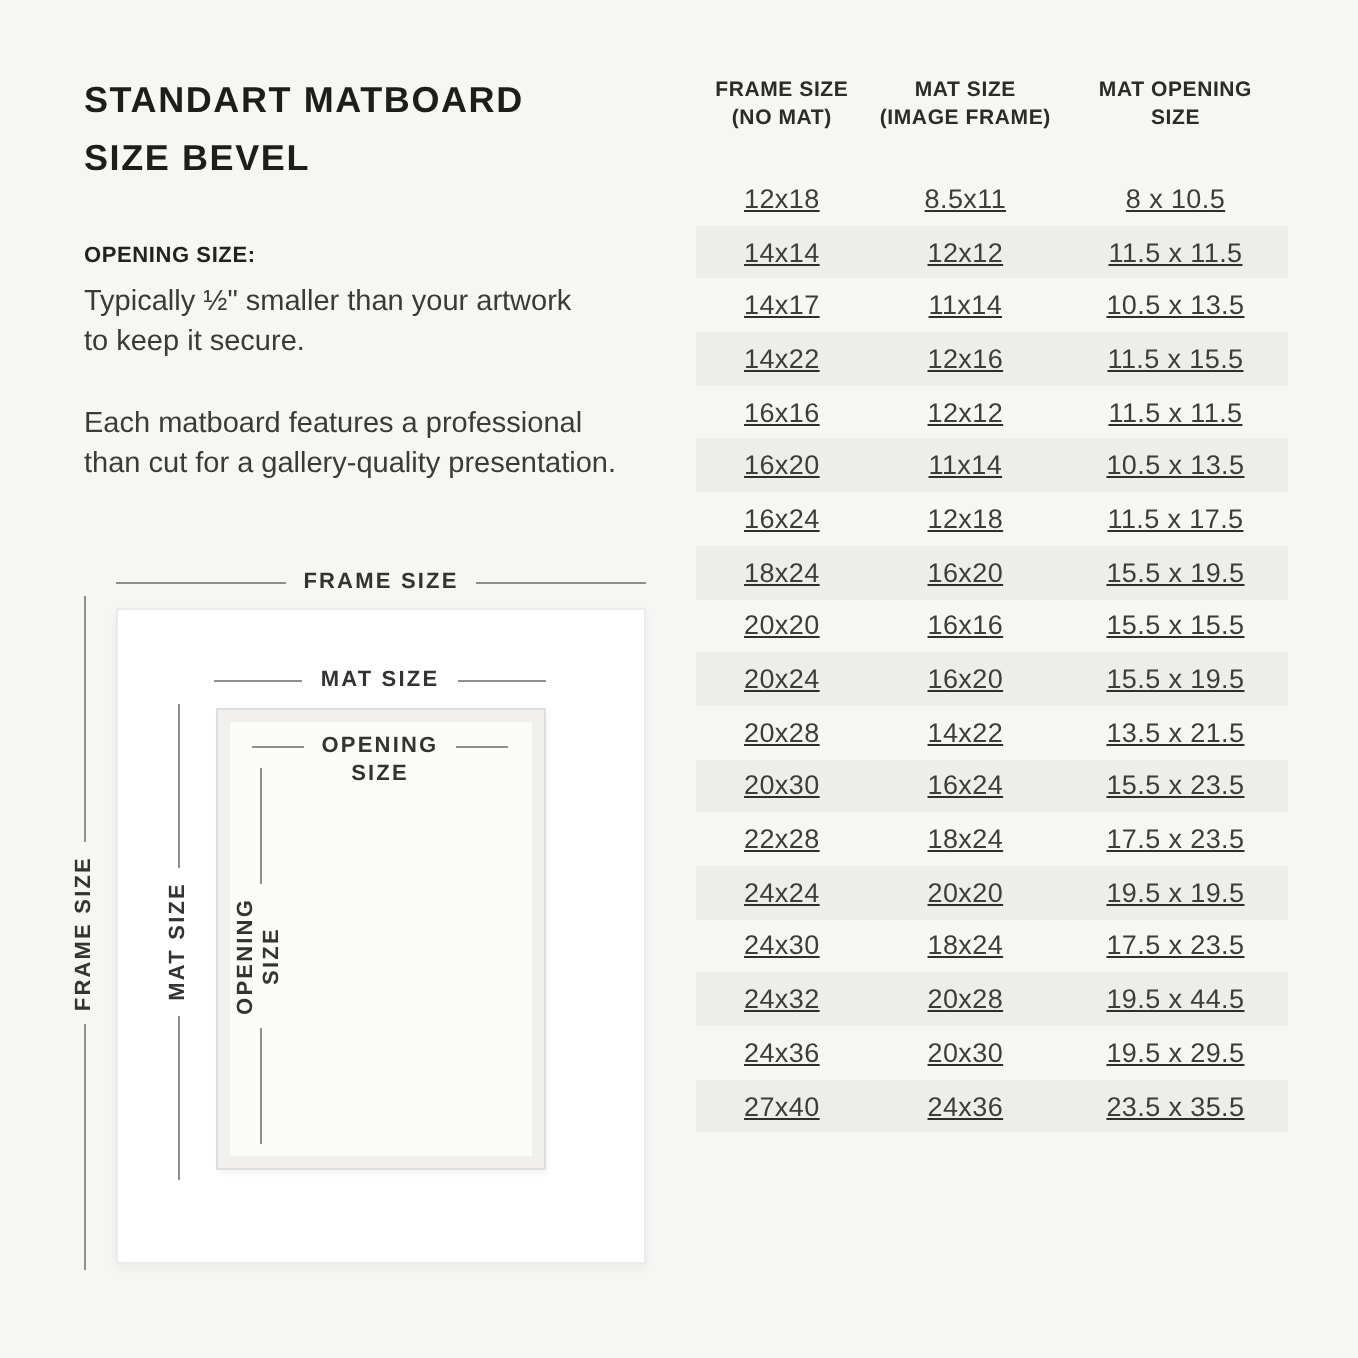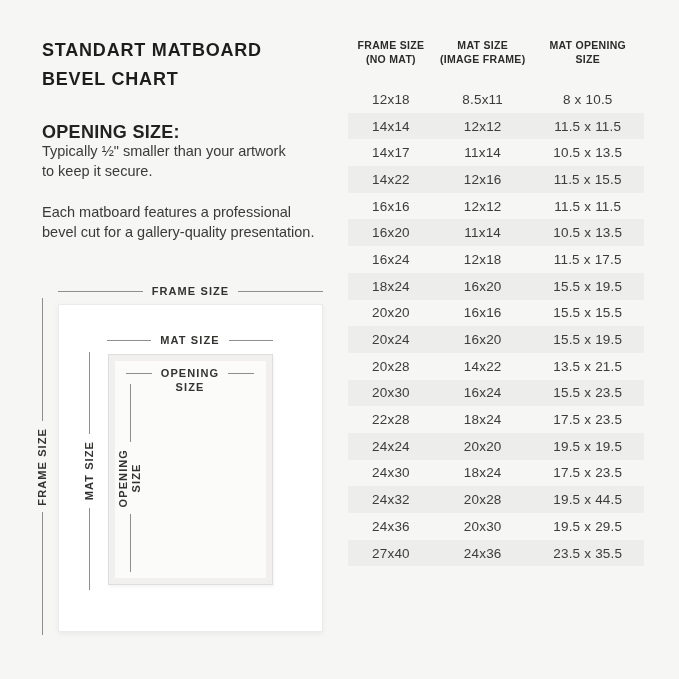--- a/index.html
+++ b/index.html
@@ -14,21 +14,21 @@
   .canvas { position: absolute; inset: 0; }
 
   
   .title {
     position: absolute; left: 42px; top: 36px;
     font-size: 18px; font-weight: 700; letter-spacing: 0.8px;
     line-height: 29px; color: #1d1d1b;
   }
   .section-heading {
     position: absolute; left: 42px;
-    font-size: 18px; font-weight: 700; letter-spacing: 0.3px; color: #222220;
+    font-size: 11px; font-weight: 700; letter-spacing: 0.3px; color: #222220;
   }
   .section-body {
     position: absolute; left: 42px;
     font-size: 14.5px; line-height: 20px; color: #3a3a38;
   }
   .s1-heading { top: 122px; }
   .s1-body    { top: 141px; }
   .s2-heading { top: 195px; }
   .s2-body    { top: 202px; }
 
@@ -72,49 +72,49 @@
 
   
   .size-table { position: absolute; left: 348px; top: 38px; width: 296px; }
   .thead {
     display: grid; grid-template-columns: 29% 33% 38%;
   }
   .th {
     text-align: center; font-size: 10.5px; font-weight: 700;
     letter-spacing: 0.3px; line-height: 14px; color: #2b2b29;
   }
-  .rows { margin-top: 20px; }
+  .rows { margin-top: 20px; text-decoration: underline; }
   .trow {
     display: grid; grid-template-columns: 29% 33% 38%;
     height: 26.7px; align-items: center;
   }
   .trow:nth-child(even) { background: #ededeb; }
   .tcell {
     text-align: center; font-size: 13.5px; color: #3c3c3a; letter-spacing: 0.2px;
   }
 </style>
 </head>
 <body>
 
 <div class="canvas">
 
   <h1 class="title">
     <span style="display:block">STANDART MATBOARD</span>
-    <span style="display:block">BEVEL CHART</span>
+    <span style="display:block">SIZE BEVEL</span>
   </h1>
 
   <div class="section-heading s1-heading">OPENING SIZE:</div>
   <div class="section-body s1-body">
     <span style="display:block">Typically ½" smaller than your artwork</span>
     <span style="display:block">to keep it secure.</span>
   </div>
 
   <div class="section-body s2-body">
     <span style="display:block">Each matboard features a professional</span>
-    <span style="display:block">bevel cut for a gallery-quality presentation.</span>
+    <span style="display:block">than cut for a gallery-quality presentation.</span>
   </div>
 
   <div class="frame-rect"></div>
   <div class="mat-rect"></div>
 
   <div class="dim-h frame-dim-h">
     <span class="hline"></span>
     <span class="dim-label">FRAME SIZE</span>
     <span class="hline"></span>
   </div>

